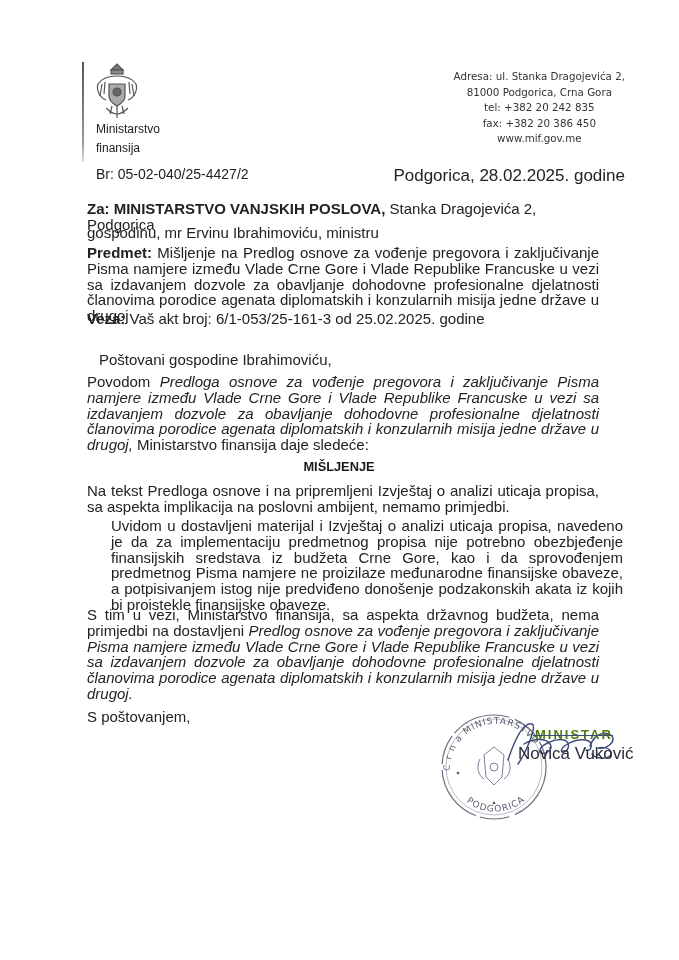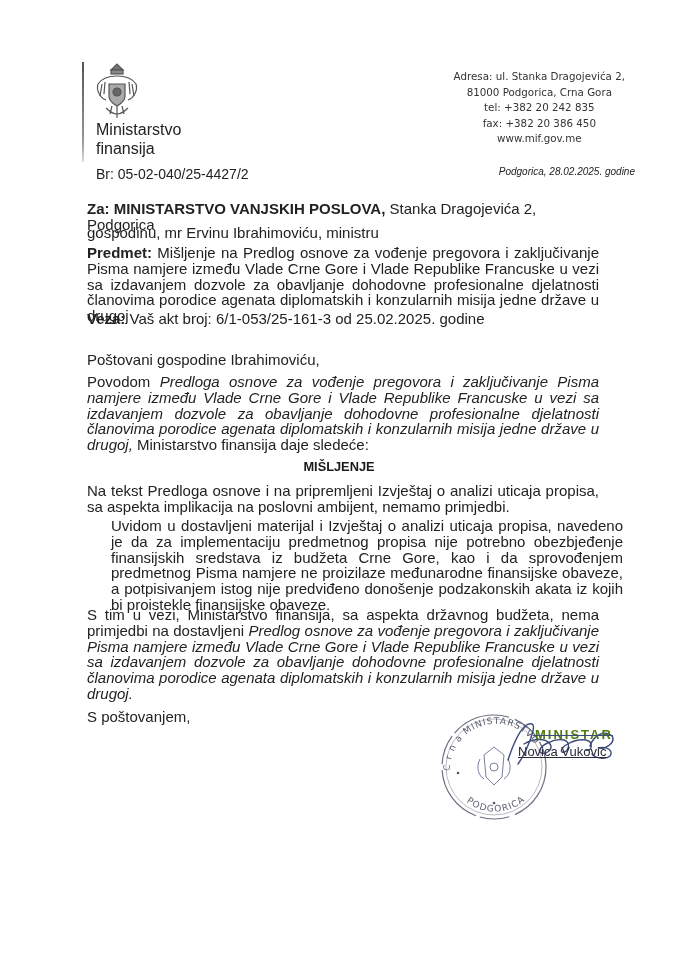--- a/index.html
+++ b/index.html
@@ -3,44 +3,44 @@
   <meta charset="utf-8">
   <style>
     html, body { margin: 0; padding: 0; background: #ffffff; }
     body {
       width: 679px; height: 960px; position: relative; overflow: hidden;
       font-family: "Liberation Sans", sans-serif; color: #1a1a1a;
     }
     .abs { position: absolute; }
     .vbar { left: 82px; top: 62px; width: 2px; height: 100px; background: linear-gradient(#555, #999 80%, #ddd); }
     .crest { left: 92px; top: 62px; width: 50px; height: 58px; }
-    .ministry-name { left: 96px; top: 120px; font-size: 16px; line-height: 19px; color: #222; }
+    .ministry-name { left: 96px; top: 120px; font-size: 12px; line-height: 19px; color: #222; }
     .contact { right: 54px; top: 69px; text-align: center; font-family: "DejaVu Sans", sans-serif; font-size: 10.3px; line-height: 15.5px; color: #333; }
     .contact div { white-space: nowrap; }
     .ref-no { left: 96px; top: 166px; font-size: 14px; color: #222; }
-    .date { right: 44px; top: 166px; font-size: 10px; color: #222; font-style: italic; }
+    .date { right: 54px; top: 166px; font-size: 17px; color: #222; }
     .body-block { left: 87px; width: 512px; font-size: 15px; line-height: 15.8px; color: #222; }
     .justify { text-align: justify; text-align-last: left; }
     .to-line { top: 201px; }
     .to-sub { top: 225px; }
     .subject { top: 245px; }
     .link-ref { top: 311px; }
-    .salutation { top: 352px; }
+    .salutation { top: 352px; margin-left: 12px; }
     .intro { top: 374px; }
     .heading { left: 83px; width: 512px; top: 459px; text-align: center; font-weight: bold; font-size: 12.8px; }
     .p1 { top: 483px; }
     .p2 { top: 518px; margin-left: 24px; }
     .p3 { top: 607px; }
     .closing { top: 709px; }
     b { font-weight: bold; }
     i { font-style: italic; }
     .stamp { left: 432px; top: 707px; width: 128px; height: 118px; }
     .sig-title { left: 535px; top: 727px; font-size: 13px; font-weight: bold; letter-spacing: 2px; color: #4d7c0f; }
     .sig-title::after { content: ""; position: absolute; left: -2px; right: 0; top: 8px; height: 1px; background: #3d4a7a; }
-    .sig-name { left: 518px; top: 744px; font-size: 13px; color: #2a2a3a; text-decoration: underline; }
+    .sig-name { left: 518px; top: 744px; font-size: 17px; color: #2a2a3a; }
     .signature { left: 494px; top: 716px; width: 130px; height: 56px; }
   </style>
 </head>
 <body>
 
 <div class="abs vbar"></div>
 
 <svg class="abs crest" viewBox="0 0 50 58">
   <g fill="none" stroke="#555" stroke-width="1.2">
     <path d="M19 8 L25 2 L31 8 Z" fill="#777"></path>

